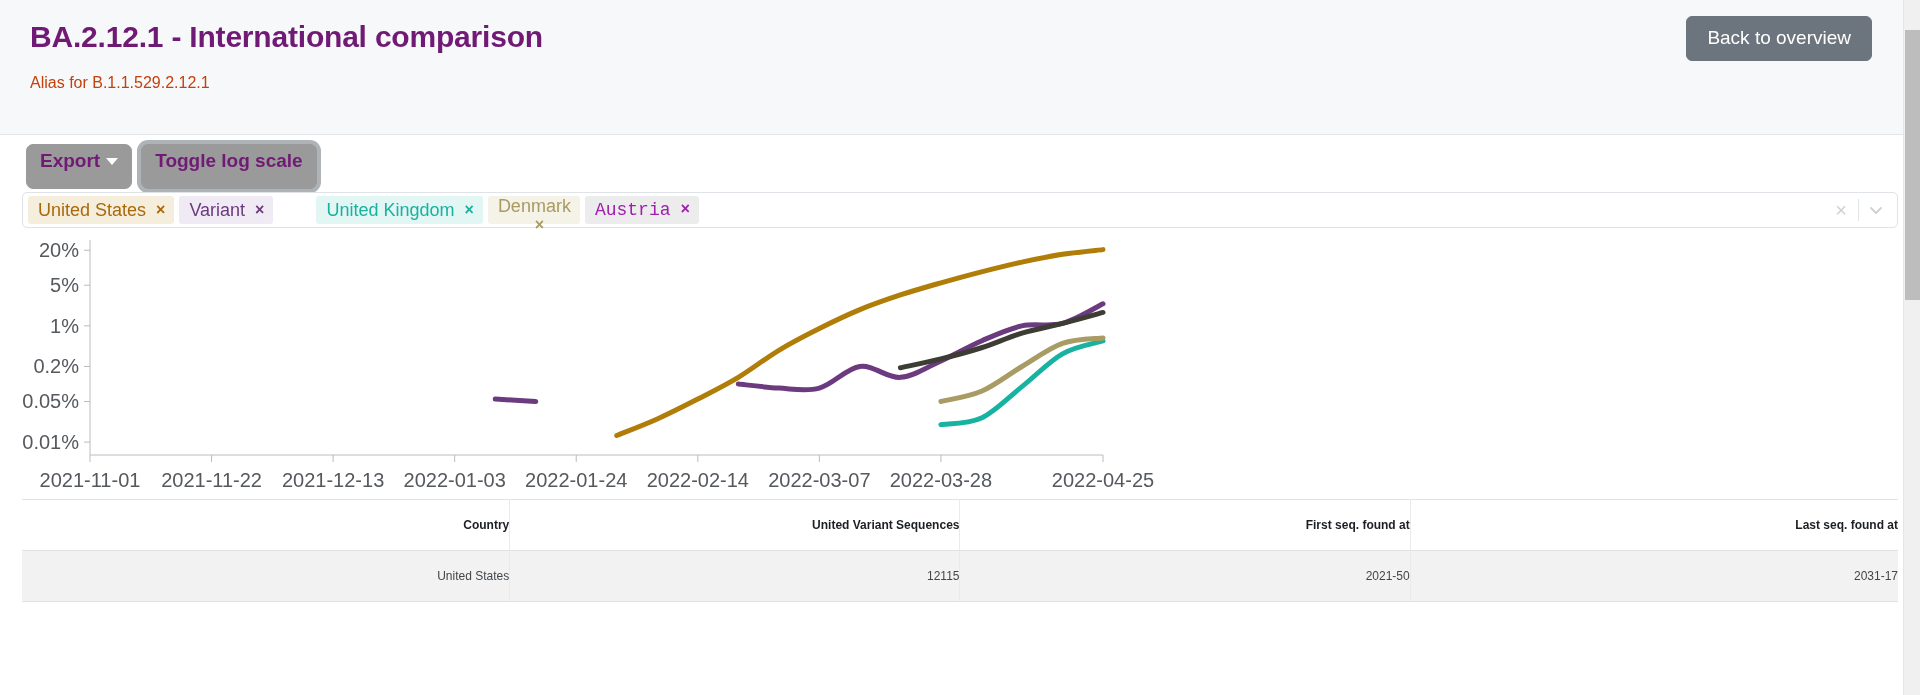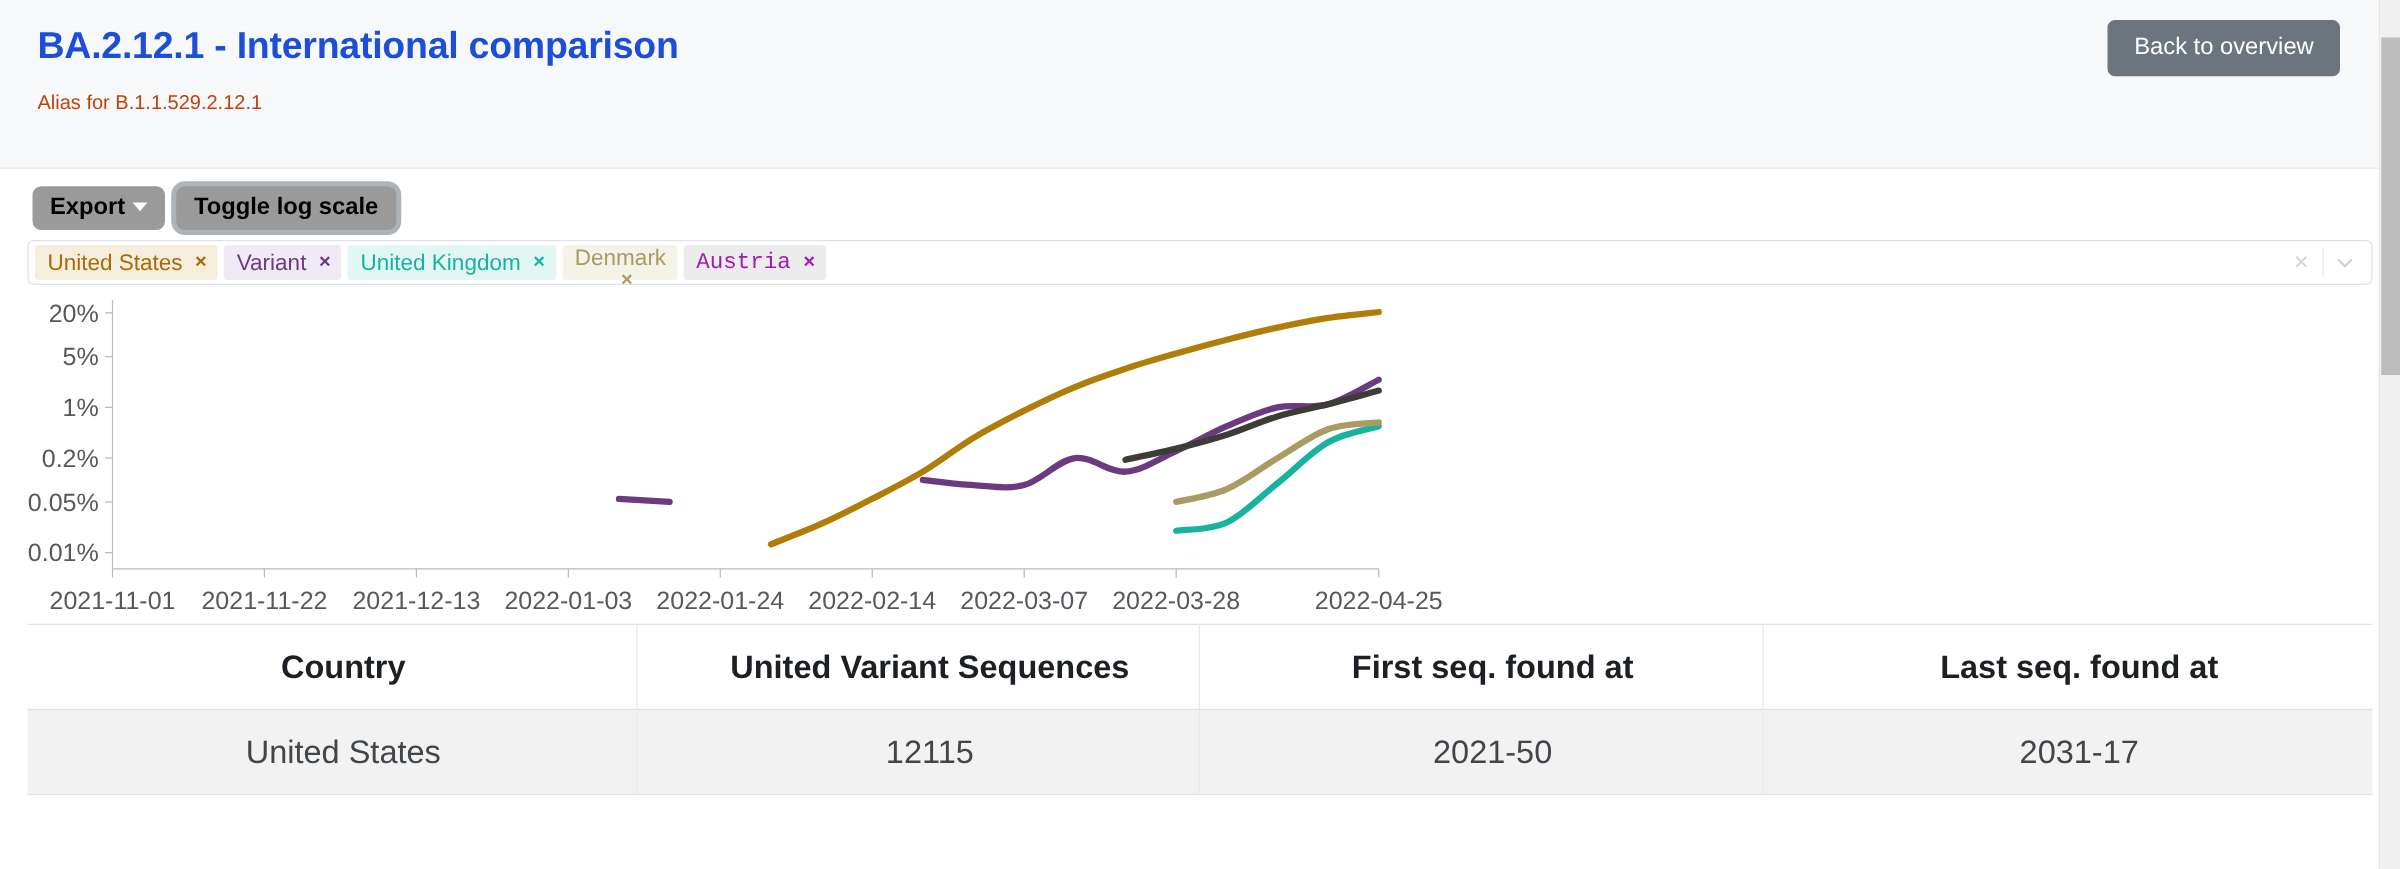--- a/index.html
+++ b/index.html
@@ -20,21 +20,21 @@
     position: relative;
     height: 135px;
     background: #f7f8fa;
     border-bottom: 1px solid #e3e6ea;
     padding: 18px 28px 0 30px;
   }
   .page-title {
     font-size: 30px;
     font-weight: bold;
     letter-spacing: -0.2px;
-    color: #1d4ed8;
+    color: #701a75;
     margin: 0;
     line-height: 38px;
   }
   .page-subtitle {
     font-size: 16px;
     color: #c2410c;
     margin-top: 14px;
     line-height: 26px;
   }
   .back-btn {
@@ -57,27 +57,27 @@
   .toolbar {
     padding: 14px 0 0 26px;
     height: 48px;
     display: flex;
     align-items: center;
     gap: 9px;
     background: #ffffff;
   }
   .btn-secondary {
     background: #9a9a9a;
-    color: #000000;
+    color: #701a75;
     border: 1px solid #9a9a9a;
     border-radius: 7px;
     font-size: 19px;
     font-weight: bold;
     font-family: "Liberation Sans", sans-serif;
-    padding: 5px 13px 6px 13px;
+    padding: 5px 13px 16px 13px;
     cursor: pointer;
     line-height: 22px;
     white-space: nowrap;
   }
   .btn-secondary .caret {
     display: inline-block;
     margin-left: 6px;
     border-left: 6px solid transparent;
     border-right: 6px solid transparent;
     border-top: 7px solid #ffffff;
@@ -149,22 +149,22 @@
   .chart-svg { display: block; }
 
   
   .data-table {
     width: calc(100% - 44px);
     margin: 0 22px;
     border-collapse: collapse;
     table-layout: fixed;
   }
   .data-table th, .data-table td {
-    text-align: center;
-    font-size: 26px;
+    text-align: right;
+    font-size: 12px;
     padding: 18px 0 18px 18px;
     border-top: 1px solid #e0e2e5;
     border-bottom: 1px solid #e0e2e5;
   }
   .data-table th {
     font-weight: bold;
     color: #1c1f23;
     border-right: 1px solid #e8eaec;
     background: #ffffff;
   }
@@ -212,21 +212,21 @@
 
   <div class="tag-select">
     <span class="tag" style="color: rgb(169, 105, 10); background: rgb(246, 238, 221);">
       <span>United States</span>
       <span class="tag-x">×</span>
     </span>
     <span class="tag" style="color: rgb(107, 58, 127); background: rgb(240, 234, 244);">
       <span>Variant</span>
       <span class="tag-x">×</span>
     </span>
-    <span class="tag" style="color: rgb(23, 178, 160); background: rgb(226, 246, 243);">
+    <span class="tag" style="color: rgb(23, 178, 160); background: rgb(226, 246, 243); margin-left: 38px;">
       <span>United Kingdom</span>
       <span class="tag-x">×</span>
     </span>
     <span class="tag" style="color: rgb(168, 155, 99); background: rgb(245, 242, 231); flex-direction: column;">
       <span>Denmark</span>
       <span class="tag-x">×</span>
     </span>
     <span class="tag" style="color: #a21caf; background: rgb(236, 236, 236); font-family: Liberation Mono, monospace;">
       <span>Austria</span>
       <span class="tag-x">×</span>

